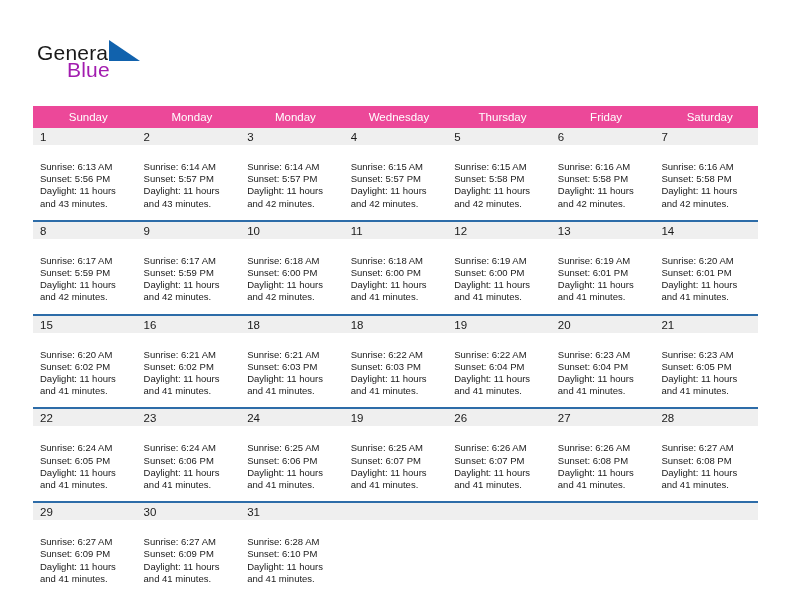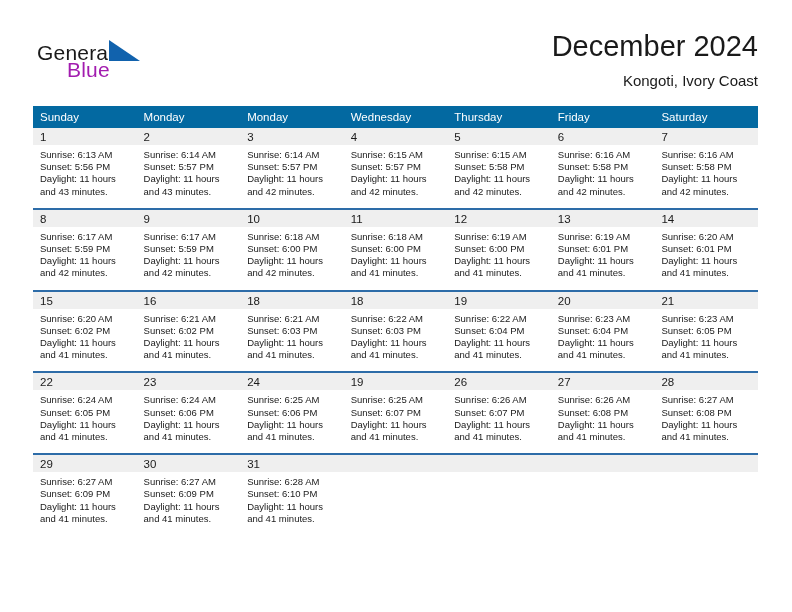--- a/index.html
+++ b/index.html
@@ -88,25 +88,25 @@
   
   .calendar {
     position: absolute;
     left: 33px;
     top: 106px;
     width: 725px;
     border-collapse: collapse;
     table-layout: fixed;
   }
   .calendar th {
-    background: #0369a1;
+    background: #ec4899;
     color: #ffffff;
     font-size: 11.5px;
     font-weight: normal;
-    text-align: left;
+    text-align: center;
     padding: 5px 0 5px 7px;
     height: 11px;
     border: none;
   }
   .calendar td {
     vertical-align: top;
     padding: 0;
     border: none;
     border-top: 2px solid #2d6ca8;
     background: #ffffff;
@@ -119,21 +119,21 @@
     font-size: 11.5px;
     color: #1a1a1a;
     padding: 3px 0 3px 7px;
     height: 11px;
     line-height: 12px;
   }
   .daynum.empty {
     color: transparent;
   }
   .dayinfo {
-    padding: 4px 5px 10px 7px;
+    padding: 16px 5px 10px 7px;
     font-size: 9.5px;
     line-height: 12.2px;
     color: #1a1a1a;
   }
   .dayinfo div {
     white-space: nowrap;
   }
   .dayinfo.empty {
     min-height: 48px;
   }
@@ -144,24 +144,20 @@
 <div class="page">
 
   <div class="header">
 
     <div class="logo">
       <span class="logo-general">General</span>
       <span class="logo-triangle"></span>
       <span class="logo-blue">Blue</span>
     </div>
 
-    <div class="title-block">
-      <div class="cal-title">December 2024</div>
-      <div class="cal-subtitle">Kongoti, Ivory Coast</div>
-    </div>
 
   </div>
 
   <table class="calendar">
     <thead>
       <tr>
         <th>Sunday</th>
         <th>Monday</th>
         <th>Monday</th>
         <th>Wednesday</th>

